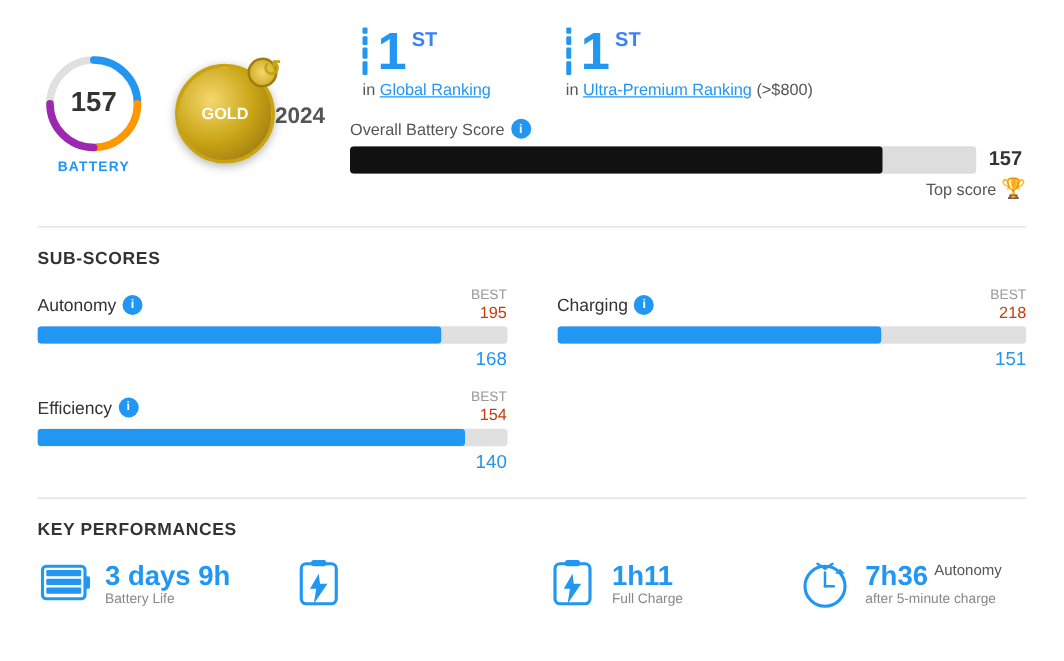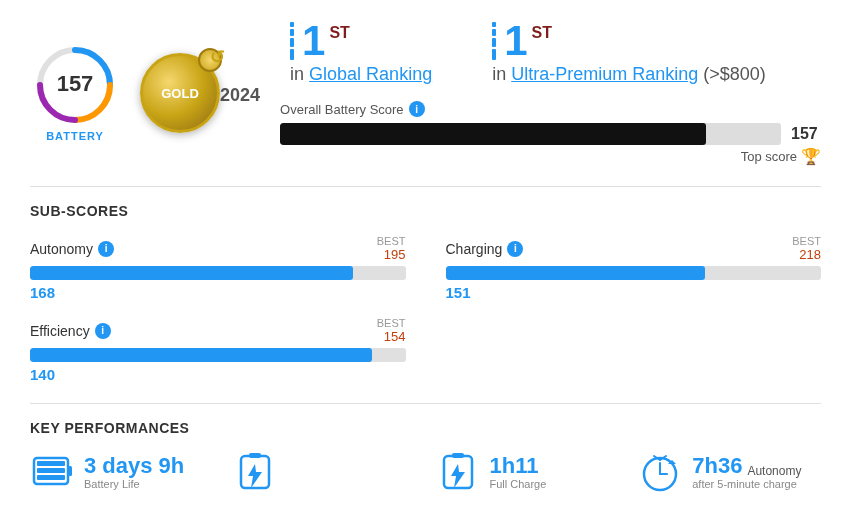--- a/index.html
+++ b/index.html
@@ -107,36 +107,36 @@
     }
     .rank-num {
       font-size: 42px;
       font-weight: bold;
       color: #2196F3;
       line-height: 1;
     }
     .rank-st {
       font-size: 16px;
       font-weight: bold;
-      color: #7f1d1d;
+      color: #3b82f6;
       margin-top: 4px;
     }
     .rank-bars {
       display: flex;
       flex-direction: column;
       gap: 2px;
       margin-right: 4px;
       align-self: center;
     }
     .rank-bar {
       background: #2196F3;
       border-radius: 1px;
     }
     .rank-subtitle {
-      font-size: 18px;
+      font-size: 13px;
       color: #555;
       margin-top: 2px;
     }
     .rank-link {
       color: #2196F3;
       text-decoration: underline;
       cursor: pointer;
     }
 
     
@@ -242,23 +242,23 @@
       overflow: hidden;
       margin-bottom: 4px;
     }
     .sub-bar-fill {
       height: 100%;
       background: #2196F3;
       border-radius: 3px;
     }
     .sub-score-value {
       font-size: 15px;
-      font-weight: bold;
+      font-weight: normal;
       color: #2196F3;
-      text-align: left;
+      text-align: right;
     }
 
     
     .info-icon {
       display: inline-flex;
       align-items: center;
       justify-content: center;
       width: 16px;
       height: 16px;
       background: #2196F3;
@@ -508,21 +508,21 @@
     <div class="key-perf-item">
       <svg class="perf-icon" viewBox="0 0 44 44">
         <circle cx="22" cy="24" r="16" fill="none" stroke="#2196F3" stroke-width="2.5"></circle>
         <line x1="22" y1="24" x2="22" y2="13" stroke="#2196F3" stroke-width="2" stroke-linecap="round"></line>
         <line x1="22" y1="24" x2="29" y2="24" stroke="#2196F3" stroke-width="2" stroke-linecap="round"></line>
         <line x1="16" y1="6" x2="22" y2="10" stroke="#2196F3" stroke-width="2" stroke-linecap="round"></line>
         <line x1="28" y1="6" x2="22" y2="10" stroke="#2196F3" stroke-width="2" stroke-linecap="round"></line>
         <polygon points="30,14 34,10 38,14" fill="#2196F3"></polygon>
       </svg>
       <div class="perf-text">
-        <div style="display:flex;align-items:flex-end;gap:5px;">
+        <div style="display:flex;align-items:flex-start;gap:5px;">
           <span class="perf-value">7h36</span>
           <span class="perf-suffix" style="font-size:12px;color:#555;">Autonomy</span>
         </div>
         <span class="perf-label">after 5-minute charge</span>
       </div>
     </div>
 
   </div>
 </div>
 

